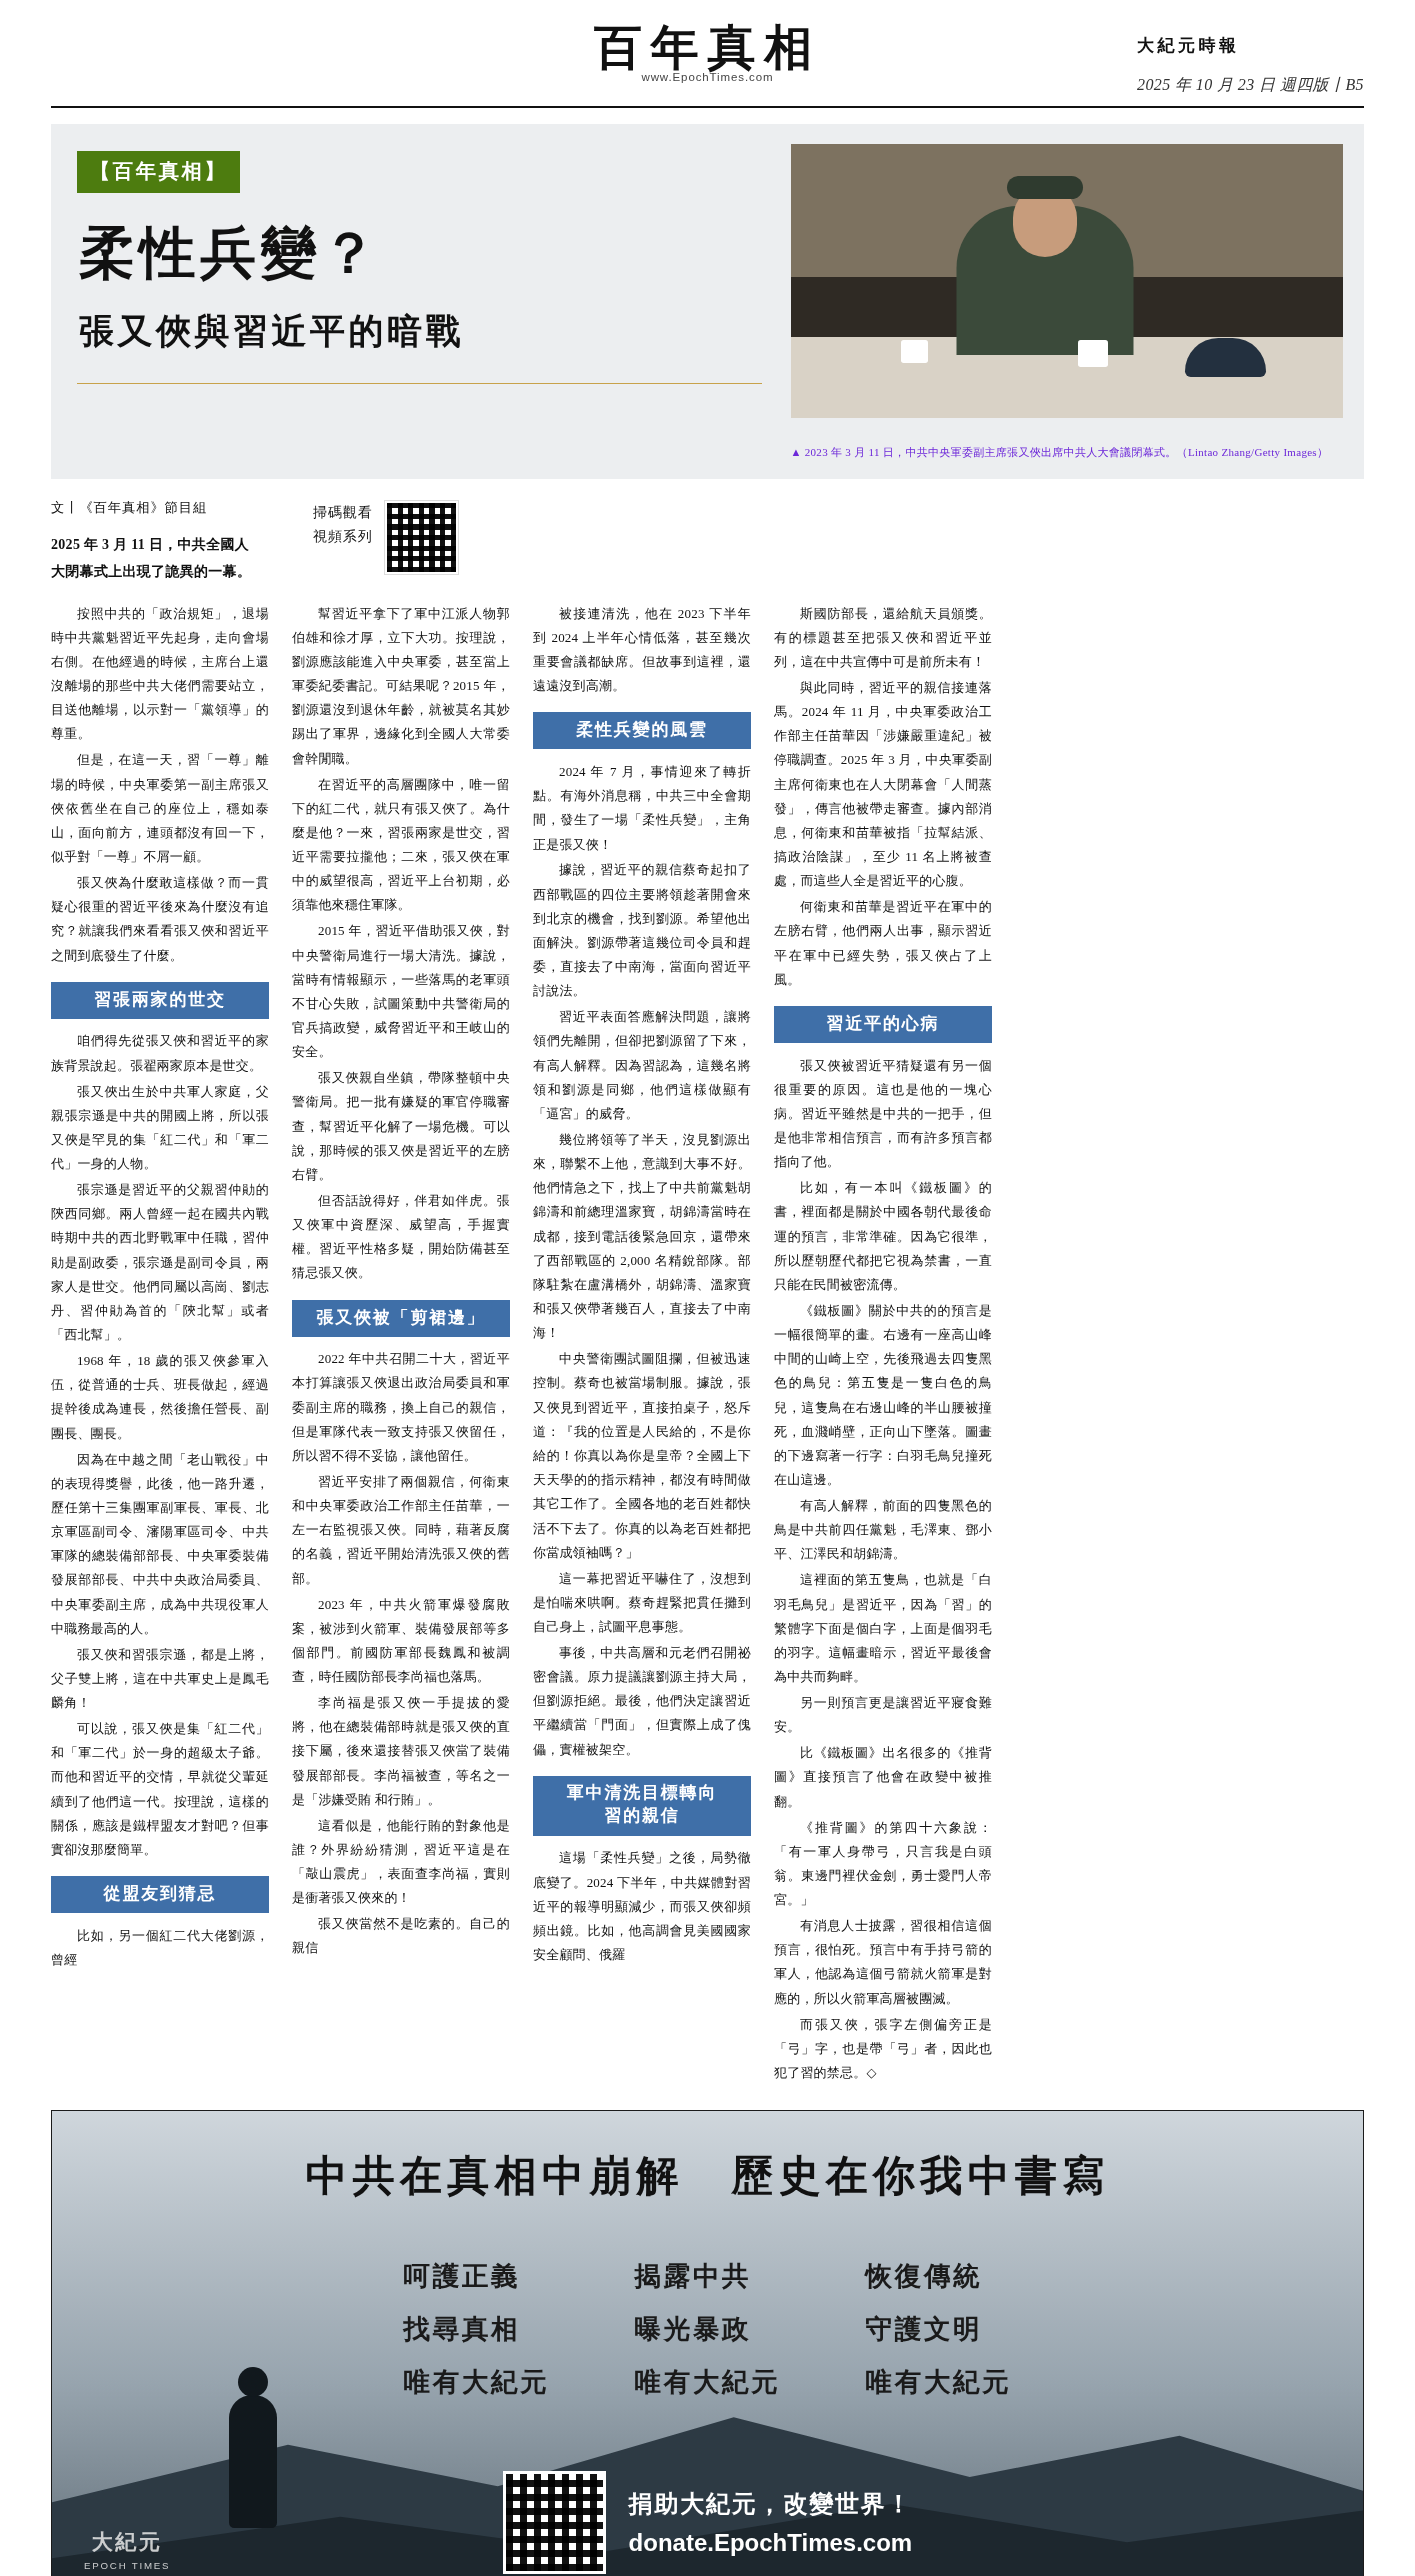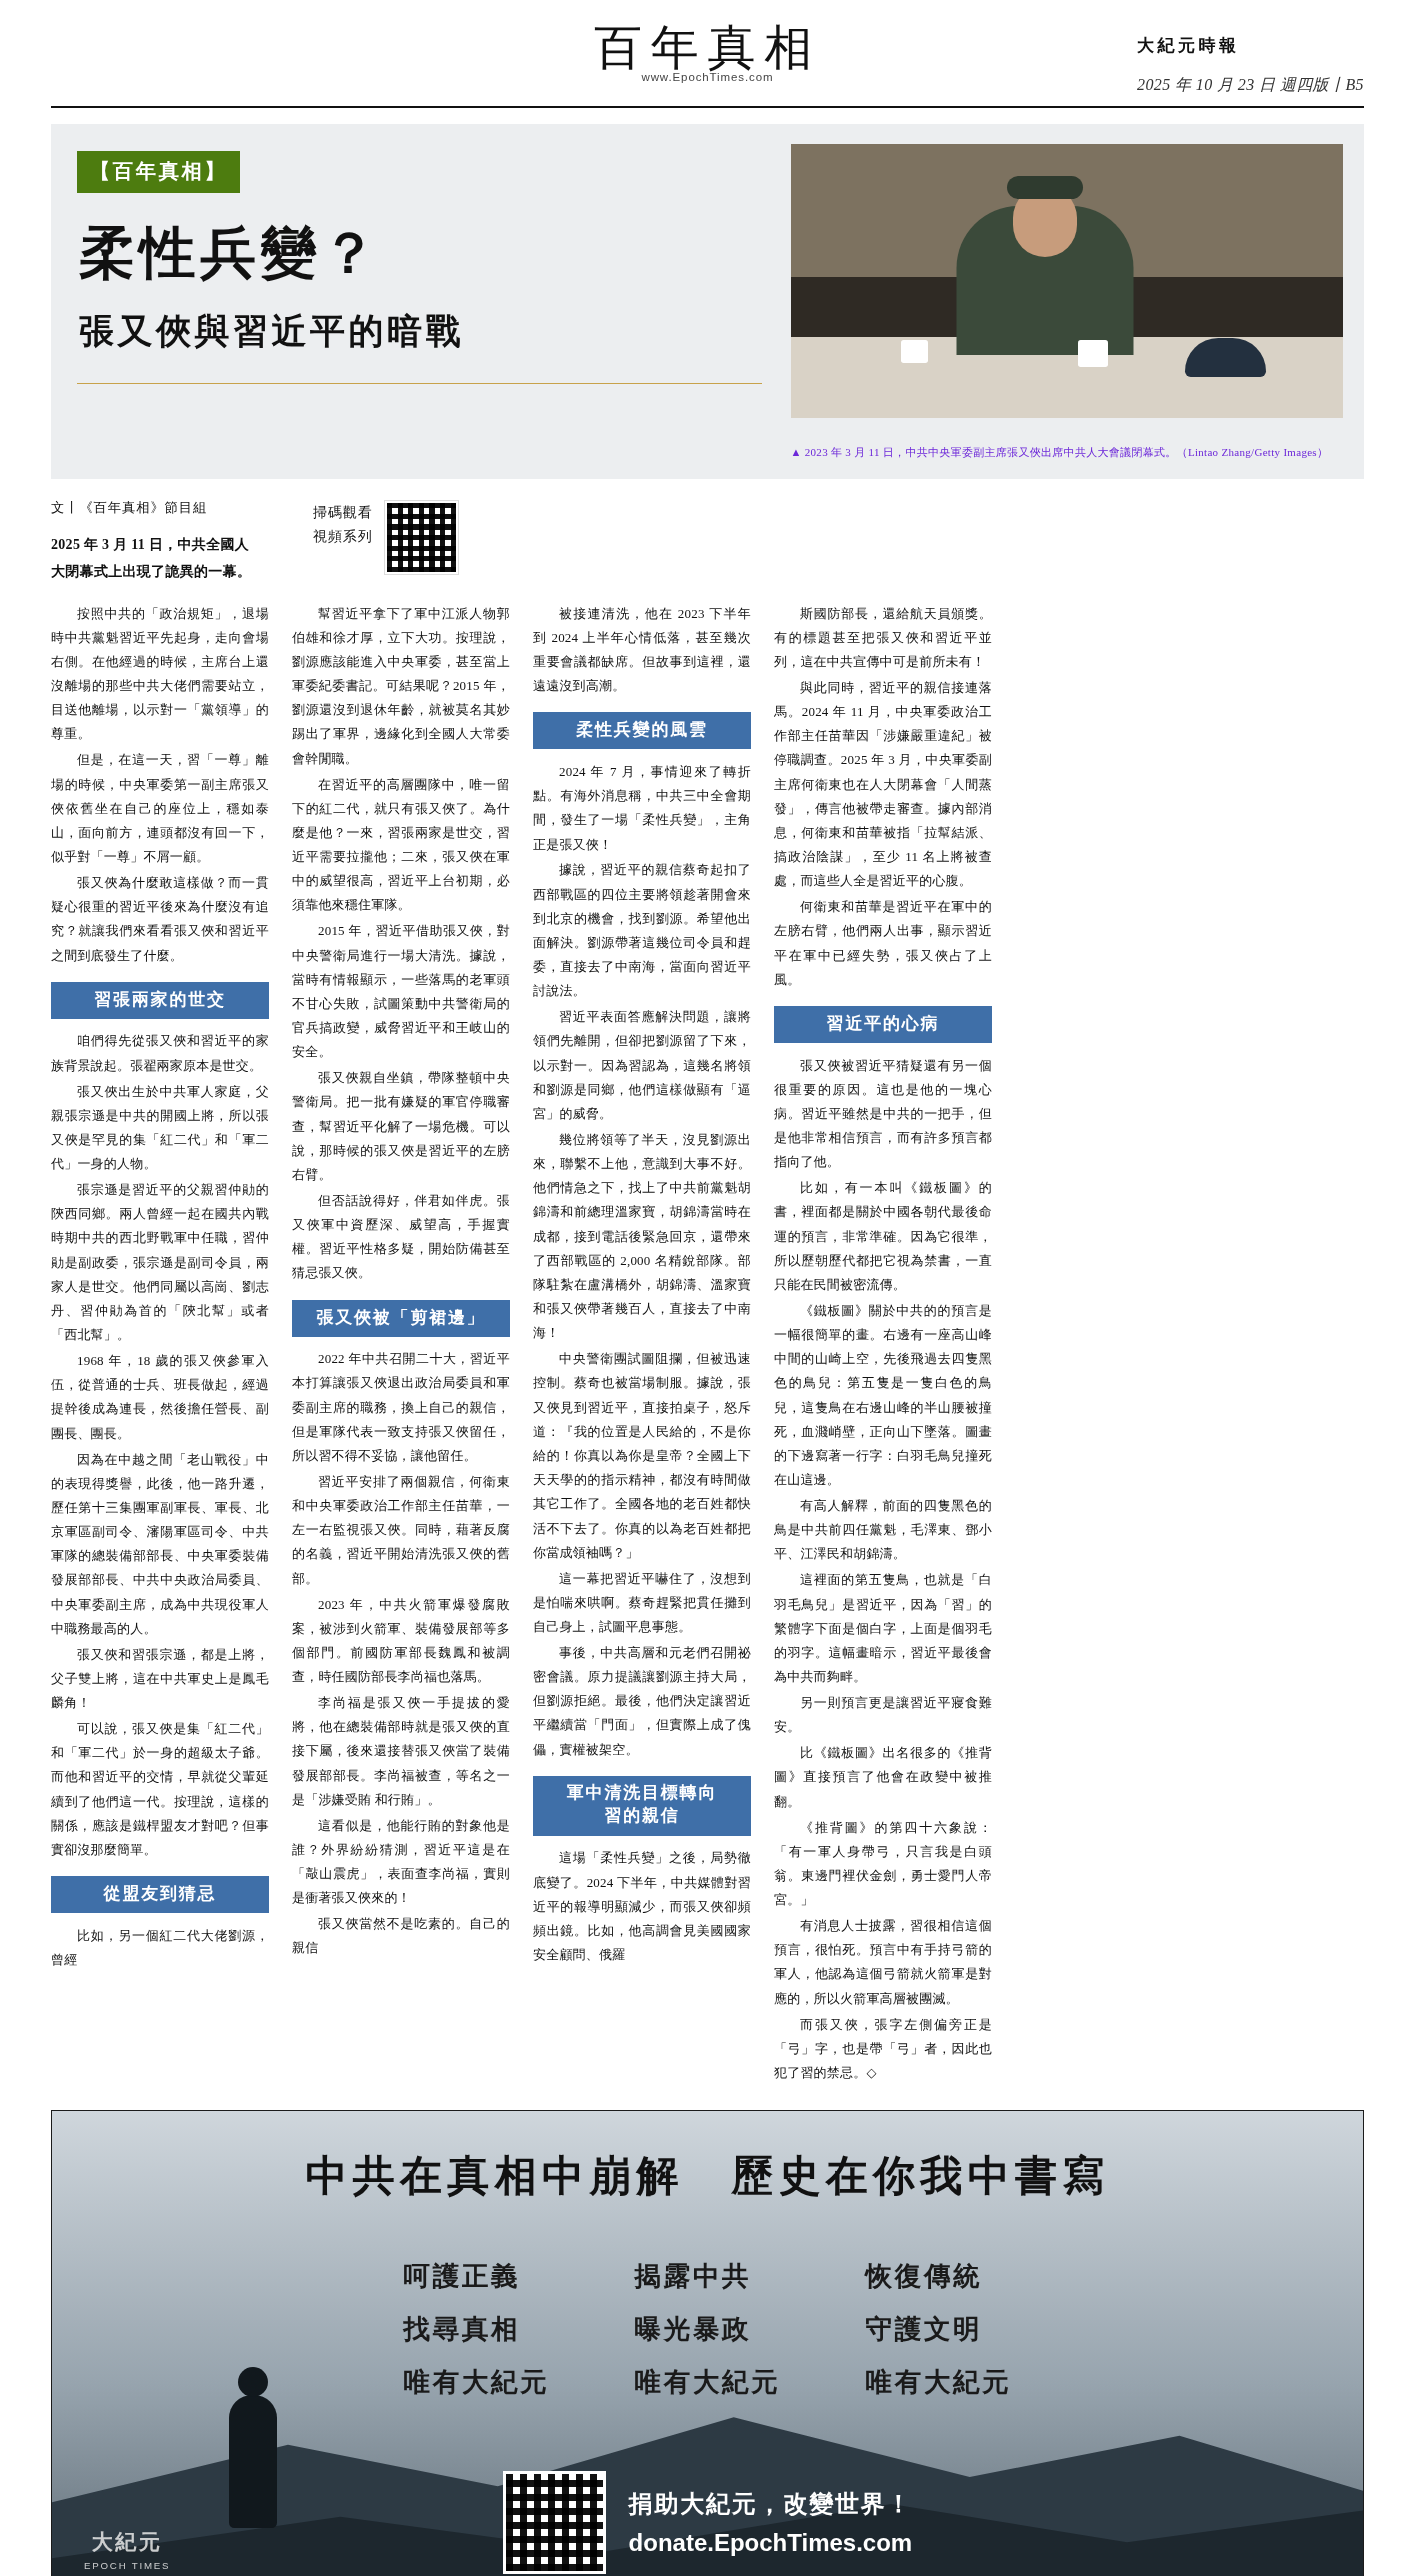--- a/index.html
+++ b/index.html
@@ -1,21 +1,21 @@
 <!DOCTYPE html>
 <html style="font-size:14px"><head>
 <meta charset="utf-8">
 <style>
   html,body{margin:0;padding:0;background:#ffffff;}
   body{width:1415px;font-family:"Liberation Serif","DejaVu Serif",serif;color:#111;}
   .page{width:1415px;min-height:2576px;background:#fff;position:relative;box-sizing:border-box;padding:0 51px;}
 
   
   .masthead{position:relative;height:106px;border-bottom:2.7px solid #111;display:flex;align-items:center;justify-content:center;}
-  .mast-title{font-size:48px;font-weight:normal;letter-spacing:8.8px;line-height:1;text-align:left;font-family:"DejaVu Serif",serif;}
+  .mast-title{font-size:48px;font-weight:bold;letter-spacing:8.8px;line-height:1;text-align:left;font-family:"DejaVu Serif",serif;}
   .mast-sub{font-size:11.5px;color:#444;letter-spacing:0.9px;text-align:center;font-family:"Liberation Sans",sans-serif;}
   .mast-center{display:flex;flex-direction:column;align-items:center;justify-content:center;}
   .mast-right{position:absolute;right:0;top:34px;text-align:left;}
   .mast-right .brand{font-size:17px;font-weight:bold;letter-spacing:3.5px;}
   .mast-right .dateline{font-size:16px;color:#333;margin-top:18px;letter-spacing:0.4px;font-style:italic;}
 
   
   .hero{display:flex;gap:0;margin-top:16px;background:#eceef0;padding:19.5px 21px 17.7px 21px;box-sizing:border-box;}
   .hero-left{width:699px;box-sizing:border-box;padding:7px 8.8px 0 5.3px;}
   .kicker{display:inline-block;background:#4d7c0f;color:#fff;font-size:20.3px;font-weight:bold;letter-spacing:2.7px;padding:6.2px 12.4px 8px 12.4px;}
@@ -164,21 +164,21 @@
       <p class="body">這看似是，他能行賄的對象他是誰？外界紛紛猜測，習近平這是在「敲山震虎」，表面查李尚福，實則是衝著張又俠來的！</p>
       <p class="body">張又俠當然不是吃素的。自己的親信</p>
     </div>
 
     <div class="col">
       <p class="body">被接連清洗，他在 2023 下半年到 2024 上半年心情低落，甚至幾次重要會議都缺席。但故事到這裡，還遠遠沒到高潮。</p>
 
       <div class="sec-head">柔性兵變的風雲</div>
       <p class="body">2024 年 7 月，事情迎來了轉折點。有海外消息稱，中共三中全會期間，發生了一場「柔性兵變」，主角正是張又俠！</p>
       <p class="body">據說，習近平的親信蔡奇起扣了西部戰區的四位主要將領趁著開會來到北京的機會，找到劉源。希望他出面解決。劉源帶著這幾位司令員和趕委，直接去了中南海，當面向習近平討說法。</p>
-      <p class="body">習近平表面答應解決問題，讓將領們先離開，但卻把劉源留了下來，以示對一。因為習認為，這幾名將領和劉源是同鄉，他們這樣做顯有「逼宮」的威脅。</p>
+      <p class="body">習近平表面答應解決問題，讓將領們先離開，但卻把劉源留了下來，有高人解釋。因為習認為，這幾名將領和劉源是同鄉，他們這樣做顯有「逼宮」的威脅。</p>
       <p class="body">幾位將領等了半天，沒見劉源出來，聯繫不上他，意識到大事不好。他們情急之下，找上了中共前黨魁胡錦濤和前總理溫家寶，胡錦濤當時在成都，接到電話後緊急回京，還帶來了西部戰區的 2,000 名精銳部隊。部隊駐紮在盧溝橋外，胡錦濤、溫家寶和張又俠帶著幾百人，直接去了中南海！</p>
       <p class="body">中央警衛團試圖阻攔，但被迅速控制。蔡奇也被當場制服。據說，張又俠見到習近平，直接拍桌子，怒斥道：『我的位置是人民給的，不是你給的！你真以為你是皇帝？全國上下天天學的的指示精神，都沒有時間做其它工作了。全國各地的老百姓都快活不下去了。你真的以為老百姓都把你當成領袖嗎？」</p>
       <p class="body">這一幕把習近平嚇住了，沒想到是怕喘來哄啊。蔡奇趕緊把貫任攤到自己身上，試圖平息事態。</p>
       <p class="body">事後，中共高層和元老們召開祕密會議。原力提議讓劉源主持大局，但劉源拒絕。最後，他們決定讓習近平繼續當「門面」，但實際上成了傀儡，實權被架空。</p>
 
       <div class="sec-head two-line">
         <div>軍中清洗目標轉向</div>
         <div>習的親信</div>
       </div>
       <p class="body">這場「柔性兵變」之後，局勢徹底變了。2024 下半年，中共媒體對習近平的報導明顯減少，而張又俠卻頻頻出鏡。比如，他高調會見美國國家安全顧問、俄羅</p>

